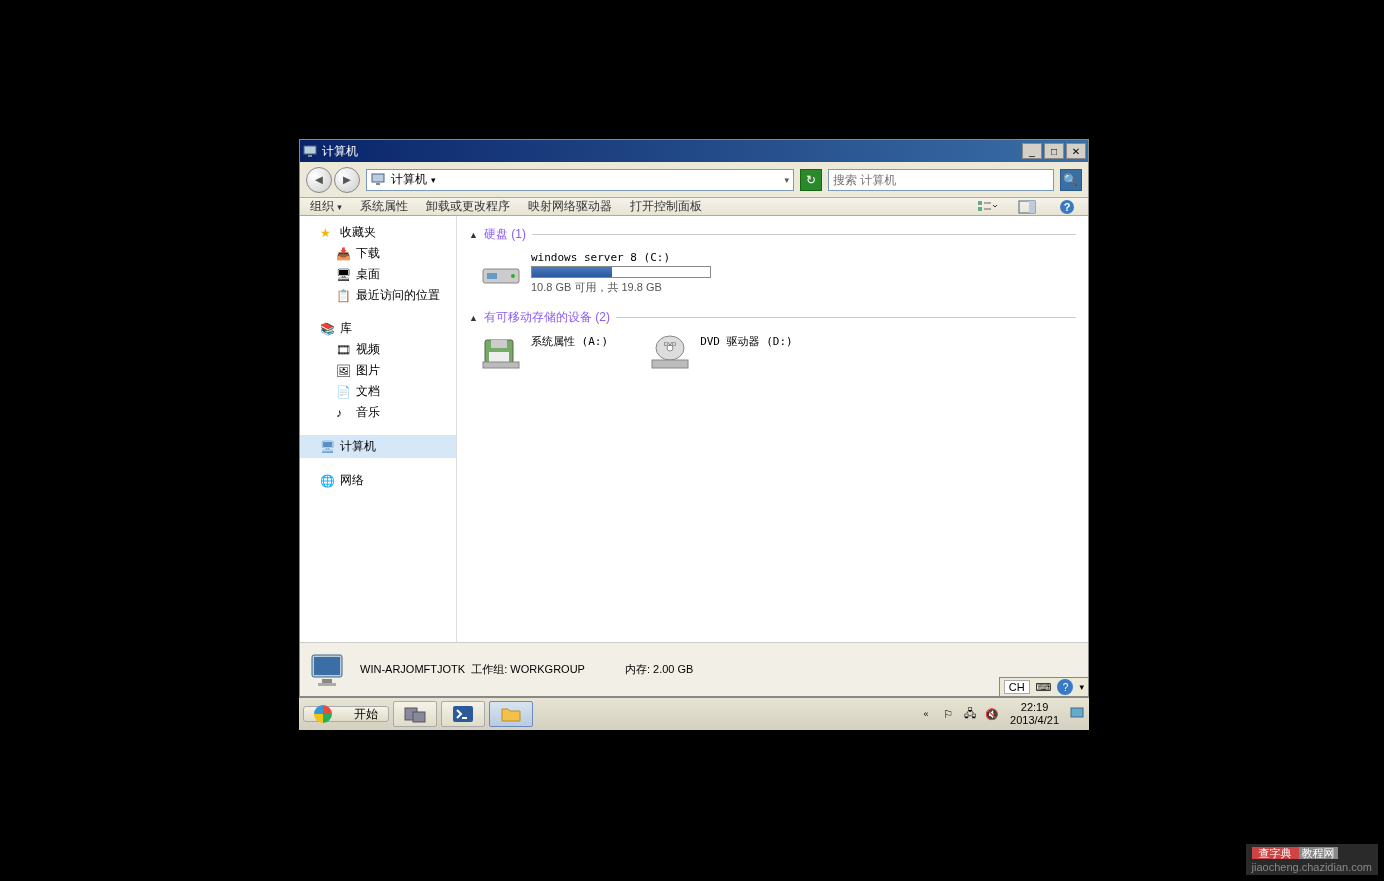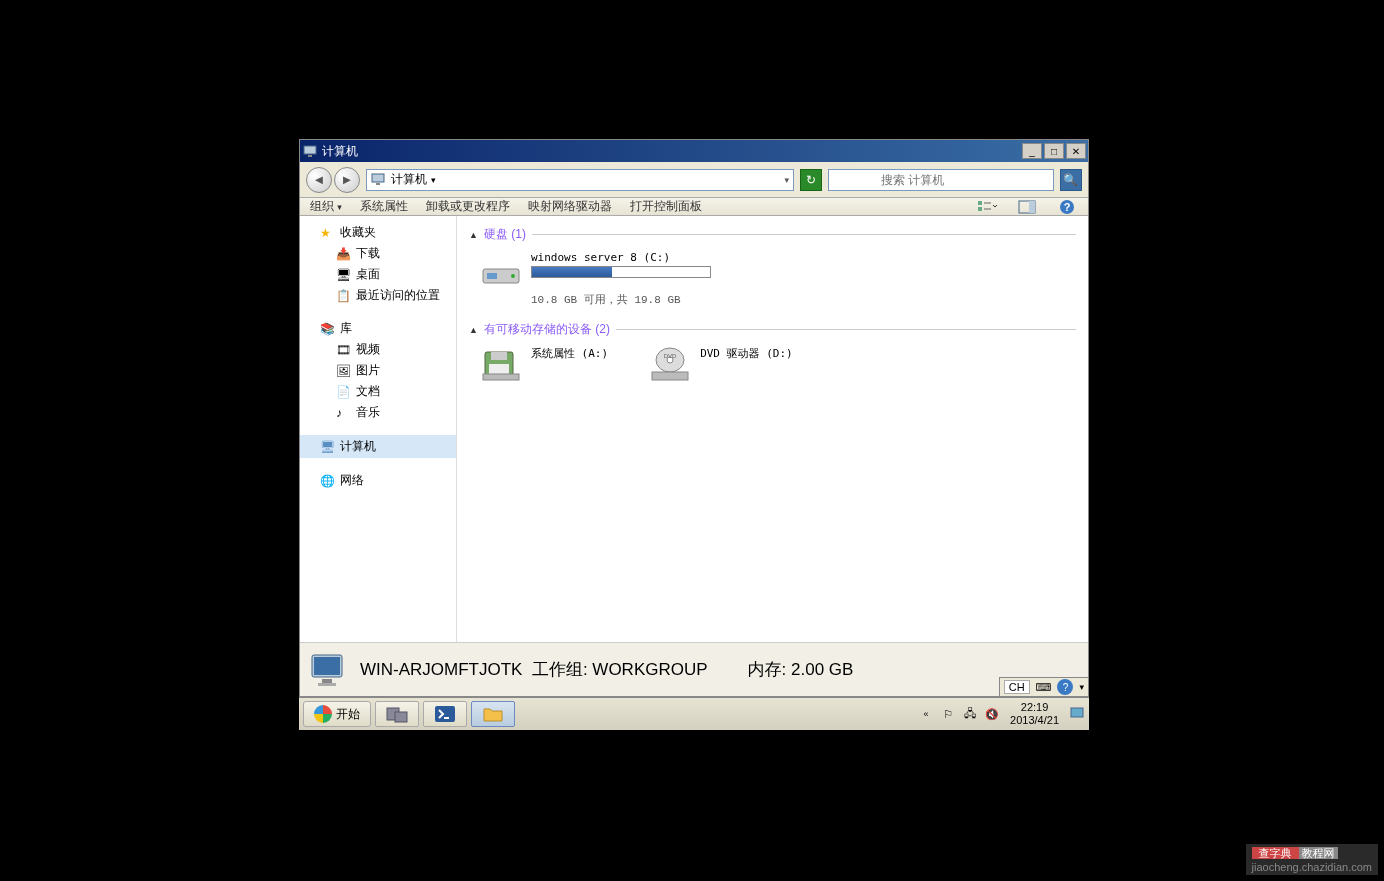--- a/index.html
+++ b/index.html
@@ -12,21 +12,21 @@
 .win-controls { display: flex; gap: 2px; }
 .win-btn { width: 20px; height: 16px; background: #d4d0c8; border: 1px solid #888; font-size: 10px; display: flex; align-items: center; justify-content: center; cursor: pointer; color: #000; }
 .nav-row { height: 36px; background: #ece9d8; border-bottom: 1px solid #aaa; display: flex; align-items: center; padding: 0 6px; gap: 6px; }
 .nav-arrows { display: flex; gap: 2px; }
 .nav-arrow { width: 26px; height: 26px; border-radius: 50%; background: radial-gradient(circle at 30% 30%, #fff, #ccc); border: 1px solid #888; display: flex; align-items: center; justify-content: center; font-size: 13px; color: #555; }
 .address-bar { flex: 1; height: 22px; background: #fff; border: 1px solid #7a9ac0; display: flex; align-items: center; padding: 0 4px; font-size: 12px; }
 .address-bar .pc-icon { width: 16px; height: 14px; margin-right: 4px; }
 .address-drop { margin-left: auto; font-size: 9px; color: #555; }
 .refresh-btn { width: 22px; height: 22px; background: #2a8a2a; border: 1px solid #166616; display: flex; align-items: center; justify-content: center; color: #fff; font-size: 12px; }
 .search-bar { width: 226px; height: 22px; background: #fff; border: 1px solid #7a9ac0; display: flex; align-items: center; padding: 0 4px; font-size: 12px; color: #888; }
-.search-bar input { border: none; outline: none; flex: 1; font-size: 12px; color: #888; margin-left: 48px; }
+.search-bar input { border: none; outline: none; flex: 1; font-size: 12px; color: #888; }
 .search-btn { width: 22px; height: 22px; background: #3a6ea5; border: 1px solid #2a5a8a; display: flex; align-items: center; justify-content: center; color: #fff; font-size: 12px; }
 .toolbar { height: 18px; background: linear-gradient(#f5f2e9, #e8e4d4); border-bottom: 1px solid #aaa; display: flex; align-items: center; padding: 0 10px; font-size: 12px; gap: 18px; }
 .toolbar .tb-item { cursor: pointer; color: #333; }
 .toolbar .spacer { flex: 1; }
 .toolbar .tb-icon { width: 22px; height: 18px; cursor: pointer; display: inline-flex; align-items: center; justify-content: center; }
 .main-area { flex: 1; display: flex; background: #fff; overflow: hidden; }
 .sidebar { width: 157px; background: #fff; border-right: 1px solid #ddd; padding: 6px 0; font-size: 12px; }
 .sidebar .group { margin-bottom: 12px; }
 .sidebar .group-title { padding: 2px 8px 2px 20px; display: flex; align-items: center; gap: 4px; }
 .sidebar .item { padding: 2px 8px 2px 36px; display: flex; align-items: center; gap: 4px; cursor: pointer; }
@@ -41,30 +41,30 @@
 .section-hdr .arrow { font-size: 9px; color: #333; }
 .section-hdr .label { color: #8b5cf6; }
 .section-hdr .line { flex: 1; border-top: 1px solid #ccc; }
 .drive-row { display: flex; gap: 40px; flex-wrap: wrap; margin-left: 10px; margin-bottom: 14px; }
 .drive-item { display: flex; gap: 8px; align-items: flex-start; max-width: 260px; cursor: pointer; }
 .drive-icon { width: 44px; height: 36px; display: flex; align-items: center; justify-content: center; font-size: 28px; flex-shrink: 0; }
 .drive-info { display: flex; flex-direction: column; gap: 2px; font-size: 11px; }
 .drive-name { color: #000; font-family: SimSun, monospace; }
 .drive-bar { width: 180px; height: 12px; border: 1px solid #888; background: #fff; position: relative; }
 .drive-bar-fill { height: 100%; background: linear-gradient(#4a7ac4, #2a5a9a); }
-.drive-stats { color: #555; font-family: Liberation Mono, monospace; margin-top: 12px; }
-.details-pane { height: 54px; background: #f2f0e6; border-top: 1px solid #ccc; display: flex; align-items: center; padding: 4px 8px; font-size: 17px; gap: 10px; }
+.drive-stats { color: #555; font-family: Liberation Sans, sans-serif; }
+.details-pane { height: 54px; background: #f2f0e6; border-top: 1px solid #ccc; display: flex; align-items: center; padding: 4px 8px; font-size: 11px; gap: 10px; }
 .details-icon { width: 42px; height: 42px; display: flex; align-items: center; justify-content: center; font-size: 30px; color: #5a8fc4; }
 .details-text { display: flex; flex-direction: column; gap: 2px; font-family: SimSun, monospace; }
 .details-text .row1 { display: flex; gap: 40px; }
 .lang-bar { position: absolute; right: 0; bottom: 33px; height: 20px; background: #ece9d8; border: 1px solid #888; display: flex; align-items: center; gap: 6px; padding: 0 4px; font-size: 11px; }
 .lang-bar .lb-item { padding: 0 4px; border: 1px solid #aaa; background: #fff; cursor: pointer; }
 .lang-bar .help-icon { width: 16px; height: 16px; border-radius: 50%; background: #3a7ac4; color: #fff; display: flex; align-items: center; justify-content: center; font-size: 10px; }
 .taskbar { position: absolute; left: 0; bottom: 0; width: 790px; height: 33px; background: linear-gradient(#e8e4d4, #d4d0c0); border-top: 1px solid #888; display: flex; align-items: center; padding: 0 4px; gap: 4px; font-size: 12px; }
-.start-btn { height: 26px; padding: 0 10px; background: linear-gradient(#f5f2e9, #e0dcc8); border: 1px solid #aaa; border-radius: 3px; display: flex; align-items: center; gap: 4px; cursor: pointer; }
+.start-btn { height: 16px; padding: 0 10px; background: linear-gradient(#f5f2e9, #e0dcc8); border: 1px solid #aaa; border-radius: 3px; display: flex; align-items: center; gap: 22px; cursor: pointer; }
 .start-orb { width: 18px; height: 18px; border-radius: 50%; background: conic-gradient(#e74c3c 0 25%, #27ae60 25% 50%, #f1c40f 50% 75%, #3498db 75% 100%); }
 .task-btn { width: 44px; height: 26px; background: linear-gradient(#f5f2e9, #e0dcc8); border: 1px solid #aaa; border-radius: 2px; display: flex; align-items: center; justify-content: center; cursor: pointer; font-size: 16px; }
 .task-btn.active { background: linear-gradient(#d8e4f0, #b8cce0); border-color: #6a8ac0; }
 .tray { margin-left: auto; display: flex; align-items: center; gap: 6px; font-size: 11px; }
 .tray .tray-icon { cursor: pointer; display: inline-flex; align-items: center; justify-content: center; width: 16px; height: 16px; }
 .tray .clock { text-align: center; line-height: 1.2; padding: 0 4px; }
 .watermark { position: absolute; right: 6px; bottom: 6px; font-size: 11px; color: #888; background: rgba(60,60,60,0.7); padding: 2px 6px; }
 .watermark .a { background: #c44; color: #fff; padding: 0 7px; }
 .watermark .b { background: #888; color: #fff; padding: 0 3px; }
 </style>

